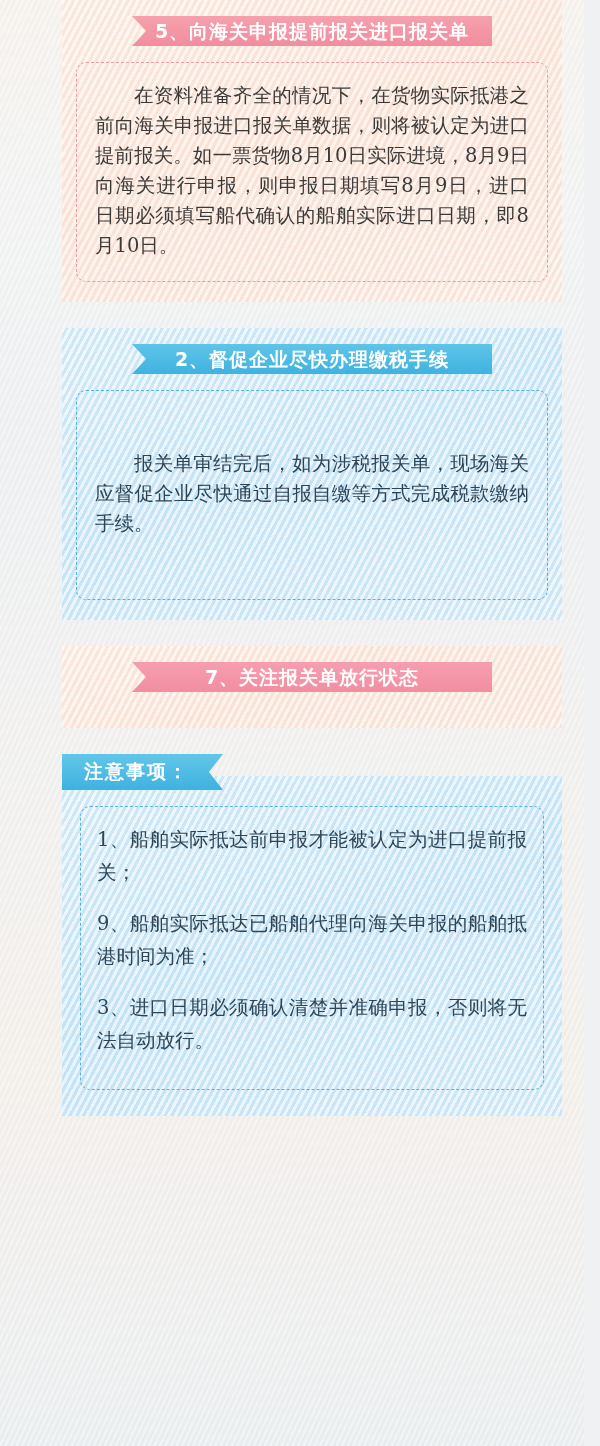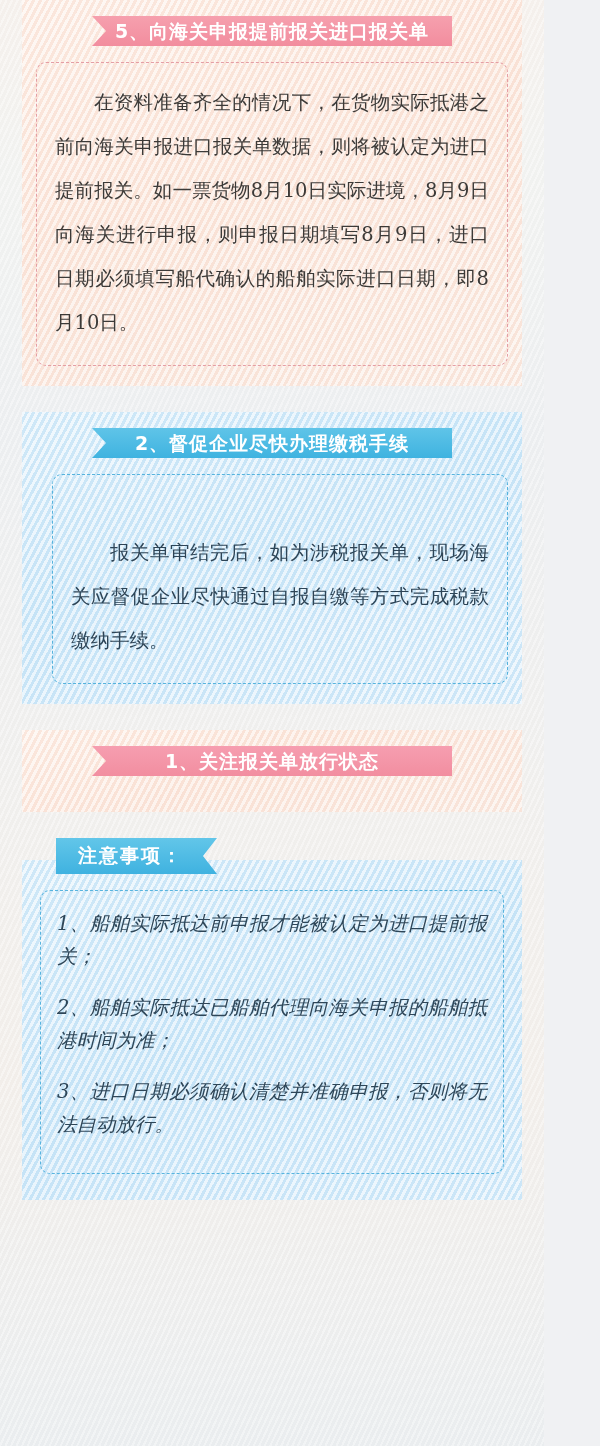--- a/index.html
+++ b/index.html
@@ -13,20 +13,21 @@
     font-family: "Liberation Sans", sans-serif;
     -webkit-font-smoothing: antialiased;
   }
   .page {
     position: relative;
     width: 544px;
     min-height: 1446px;
     background:
       linear-gradient(180deg, #f7f2ee 0%, #f3f4f2 12%, #eef0f2 30%, #f2f1ef 55%, #f4f0ec 75%, #eceff1 100%);
     overflow: hidden;
+    padding-left: 40px;
   }
   
   .page::before {
     content: "";
     position: absolute;
     inset: 0;
     background-image:
       repeating-linear-gradient(115deg, rgba(255,255,255,0.55) 0px, rgba(255,255,255,0.55) 2px, rgba(0,0,0,0.015) 2px, rgba(0,0,0,0.015) 5px);
     opacity: .55;
     pointer-events: none;
@@ -84,66 +85,63 @@
     border: 1px dashed #e59ea5;
     border-radius: 10px;
     padding: 18px 18px 20px 18px;
   }
   .dashbox-blue {
     border: 1px dashed #56b3dd;
     border-radius: 10px;
     padding: 18px 18px 20px 18px;
     min-height: 170px;
     display: flex;
-    align-items: flex-end;
-    margin-left: 16px;
+    align-items: center;
   }
   .dashbox-peach2 {
     border: 1px dashed #e7a9a0;
     border-radius: 10px;
     padding: 16px 16px 18px 16px;
   }
 
   .body-text {
     margin: 0;
     font-family: "DejaVu Serif", "Liberation Serif", serif;
     font-size: 19.5px;
-    line-height: 44px;
+    line-height: 30px;
     color: #3c3a38;
     text-align: justify;
     text-indent: 2em;
   }
   .body-text.blue-text { color: #2d4456; }
 
   
   .notes-wrap {
     position: relative;
     margin: 8px 22px 30px 22px;
   }
   .notes-flag {
     position: relative;
     display: inline-block;
-    margin-left: 34px;
     padding: 5px 34px 5px 22px;
     background: linear-gradient(180deg, #62c6e9 0%, #3fb2e0 100%);
     color: #fff;
     font-size: 19px;
     font-weight: bold;
     letter-spacing: 2px;
     font-family: Liberation Serif, serif;
     clip-path: polygon(0 0, 100% 0, calc(100% - 14px) 50%, 100% 100%, 0 100%);
     z-index: 3;
   }
   .notes-box {
     margin-top: -14px;
     padding: 30px 18px 26px 18px;
     background:
       repeating-linear-gradient(118deg, rgba(255,255,255,0.55) 0px, rgba(255,255,255,0.55) 3px, rgba(183,220,242,0.40) 3px, rgba(183,220,242,0.40) 6px),
       linear-gradient(160deg, #dff0fb 0%, #cde7f9 50%, #daedfb 100%);
-    font-style: italic;
   }
   .notes-inner {
     border: 1px dashed #58b4de;
     border-radius: 10px;
     padding: 16px 16px 14px 16px;
   }
   .note-item {
     margin: 0 0 18px 0;
     font-family: "DejaVu Serif", "Liberation Serif", serif;
     font-size: 19.5px;
@@ -166,27 +164,27 @@
   </section>
 
   <section class="card card-blue">
     <div class="ribbon ribbon-blue">2、督促企业尽快办理缴税手续</div>
     <div class="dashbox-blue">
       <p class="body-text blue-text">报关单审结完后，如为涉税报关单，现场海关应督促企业尽快通过自报自缴等方式完成税款缴纳手续。</p>
     </div>
   </section>
 
   <section class="card card-peach">
-    <div class="ribbon ribbon-pink2">1、关注报关单放行状态</div>
+    <div class="ribbon ribbon-pink2">7、关注报关单放行状态</div>
   </section>
 
   <section class="notes-wrap">
     <div class="notes-flag">注意事项：</div>
     <div class="notes-box">
       <div class="notes-inner">
         <p class="note-item">1、船舶实际抵达前申报才能被认定为进口提前报关；</p>
-        <p class="note-item">2、船舶实际抵达已船舶代理向海关申报的船舶抵港时间为准；</p>
+        <p class="note-item">9、船舶实际抵达已船舶代理向海关申报的船舶抵港时间为准；</p>
         <p class="note-item">3、进口日期必须确认清楚并准确申报，否则将无法自动放行。</p>
       </div>
     </div>
   </section>
 
 </div>
 
 </body></html>

